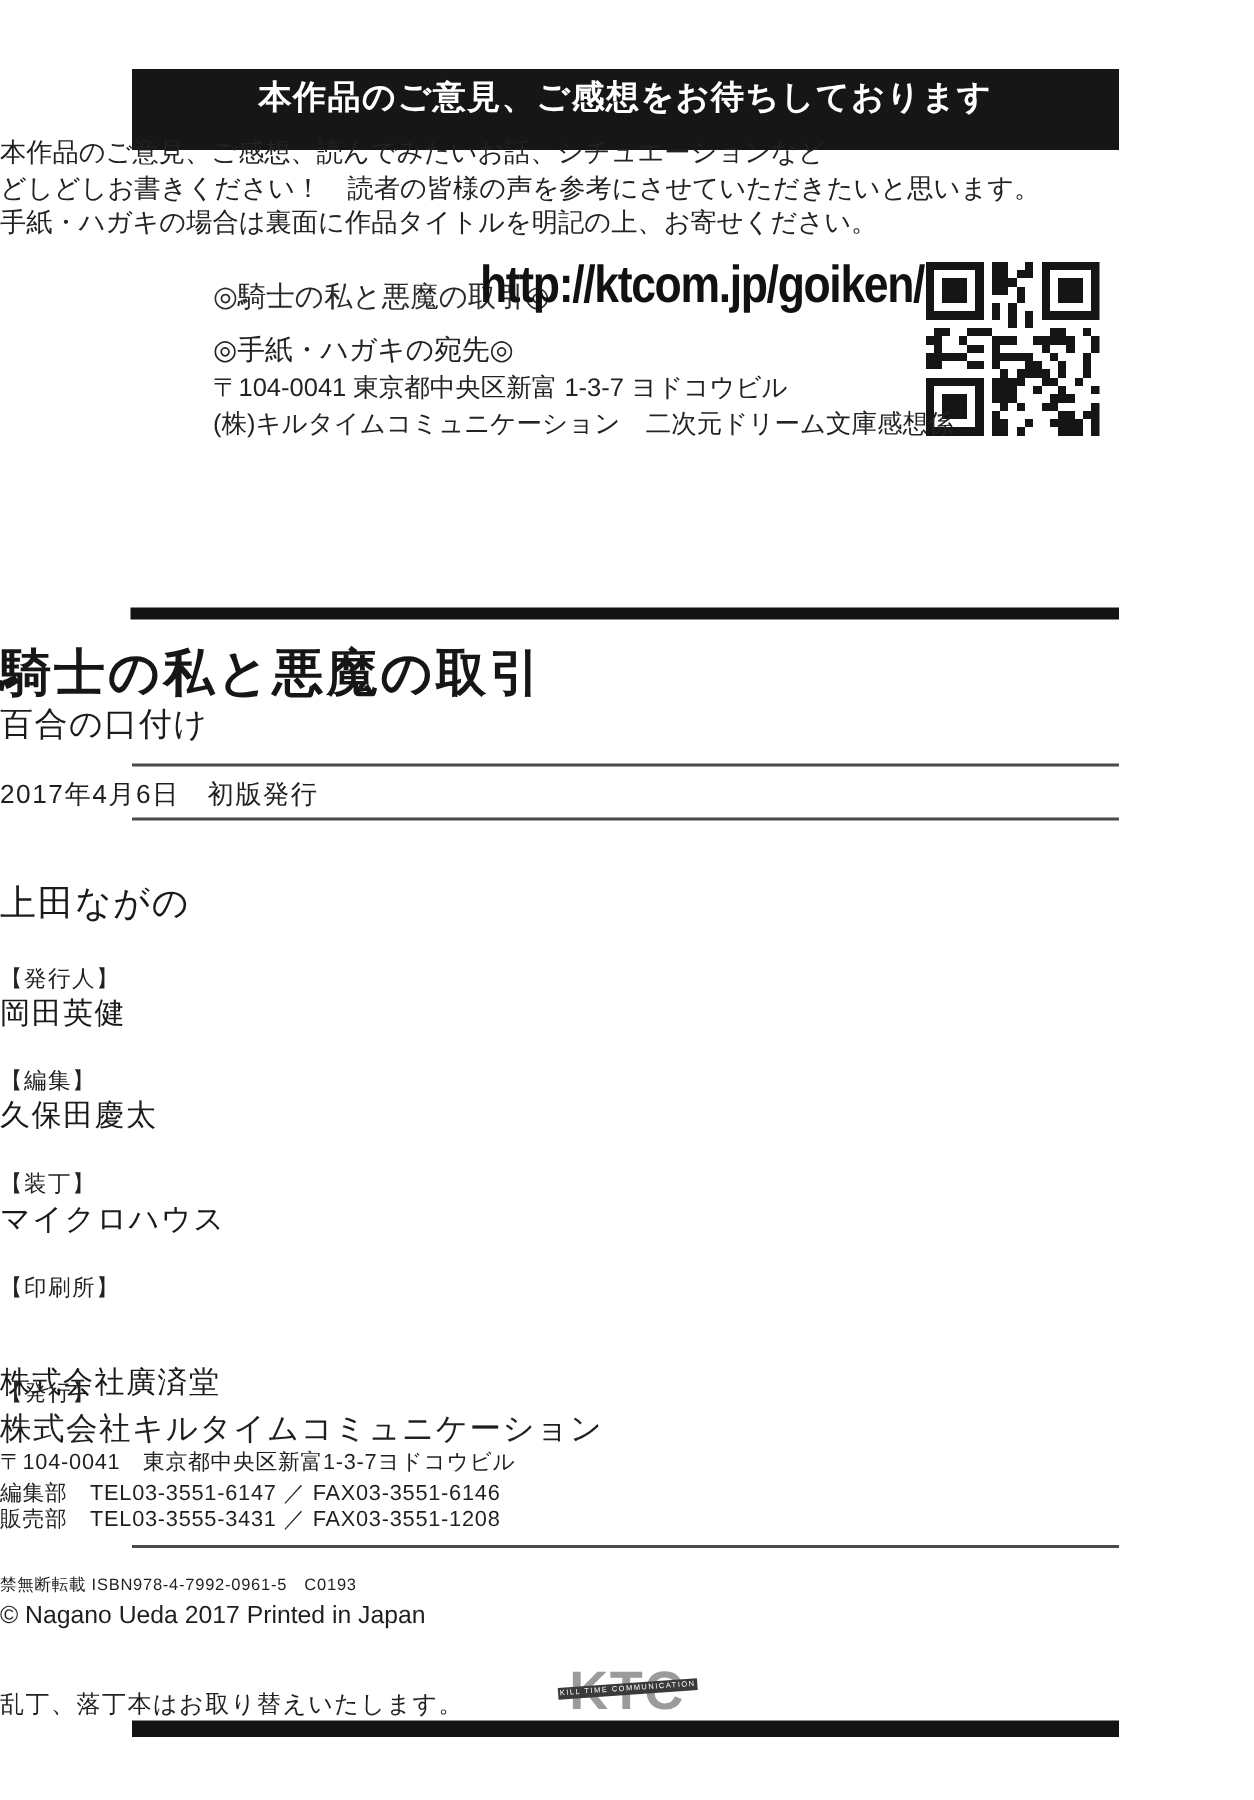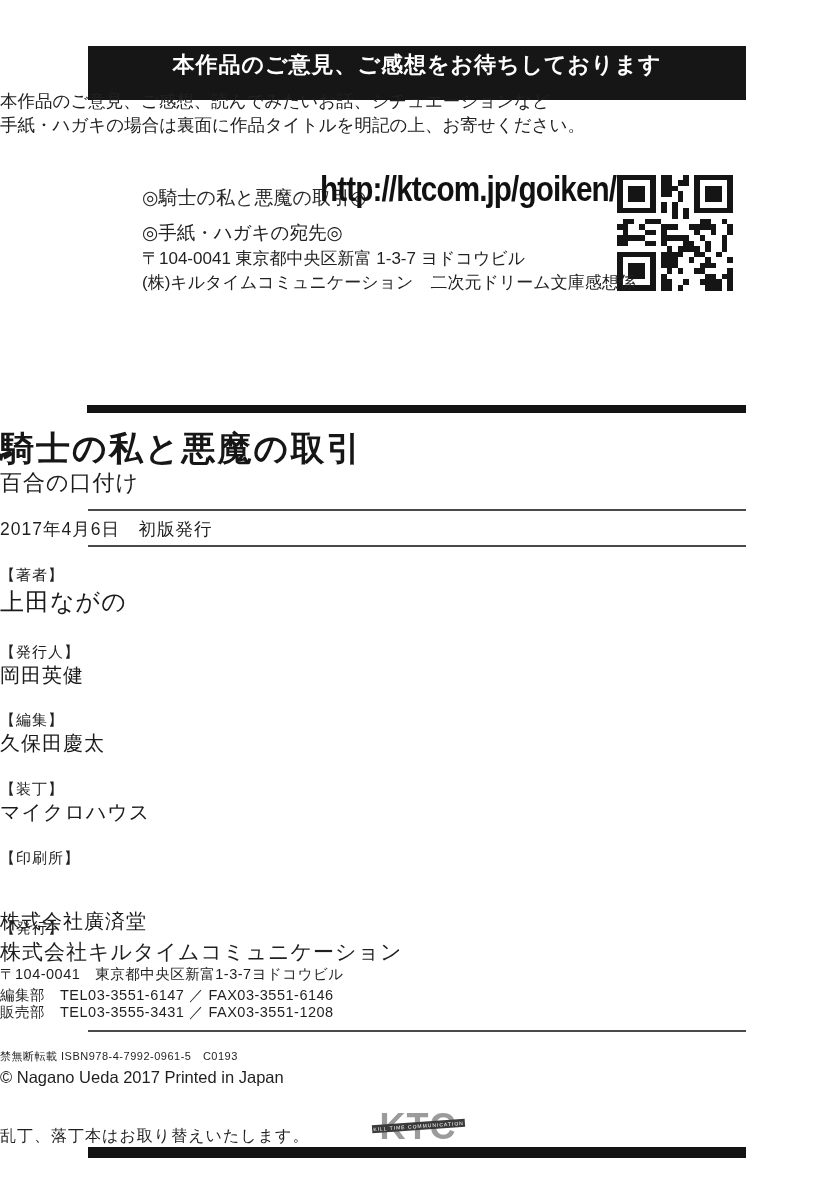--- a/index.html
+++ b/index.html
@@ -92,20 +92,21 @@
 </style>
 </head>
 <body>
 
 <div class="page">
 
   <div class="abs banner">本作品のご意見、ご感想をお待ちしております</div>
 
   <div class="abs centered intro">
     <div>本作品のご意見、ご感想、読んでみたいお話、シチュエーションなど</div>
+    <div>どしどしお書きください！　読者の皆様の声を参考にさせていただきたいと思います。</div>
     <div>手紙・ハガキの場合は裏面に作品タイトルを明記の上、お寄せください。</div>
   </div>
 
   <div class="abs form-label">◎騎士の私と悪魔の取引◎</div>
   <div class="abs form-url">http://ktcom.jp/goiken/</div>
 
   <div class="abs qr" id="qr-holder"><svg viewBox="0 0 21 21" width="116" height="119" shape-rendering="crispEdges">
         <rect x="0" y="0" width="1" height="1" fill="#151515"></rect>
         <rect x="1" y="0" width="1" height="1" fill="#151515"></rect>
         <rect x="2" y="0" width="1" height="1" fill="#151515"></rect>
@@ -335,21 +336,20 @@
 
   <div class="abs divider-thick"></div>
 
   <div class="abs centered title">騎士の私と悪魔の取引</div>
   <div class="abs centered subtitle">百合の口付け</div>
 
   <div class="abs rule rule-1"></div>
   <div class="abs centered date">2017年4月6日　初版発行</div>
   <div class="abs rule rule-2"></div>
 
-  <div class="abs centered credit-label y-author-l">【著者】</div>
   <div class="abs centered credit-value big y-author-v">上田ながの</div>
 
   <div class="abs centered credit-label y-pub-l">【発行人】</div>
   <div class="abs centered credit-value y-pub-v">岡田英健</div>
 
   <div class="abs centered credit-label y-ed-l">【編集】</div>
   <div class="abs centered credit-value y-ed-v">久保田慶太</div>
 
   <div class="abs centered credit-label y-des-l">【装丁】</div>
   <div class="abs centered credit-value y-des-v">マイクロハウス</div>

